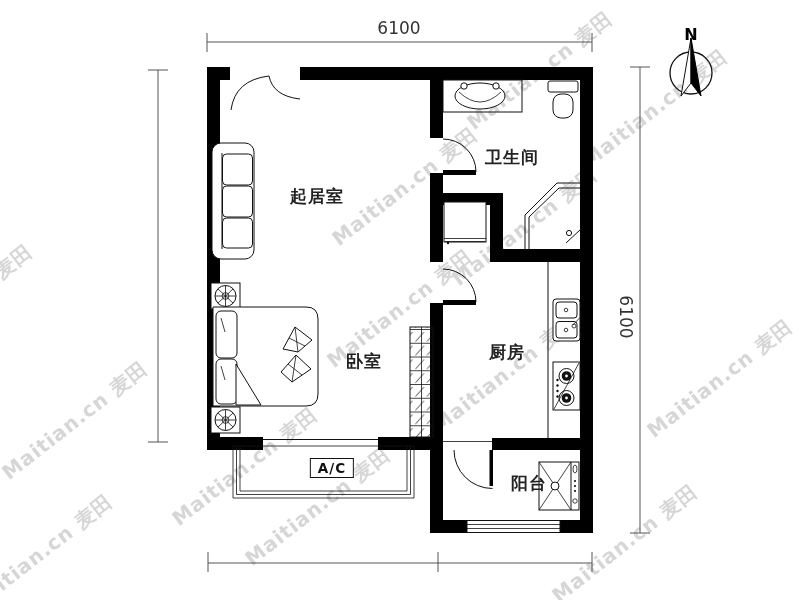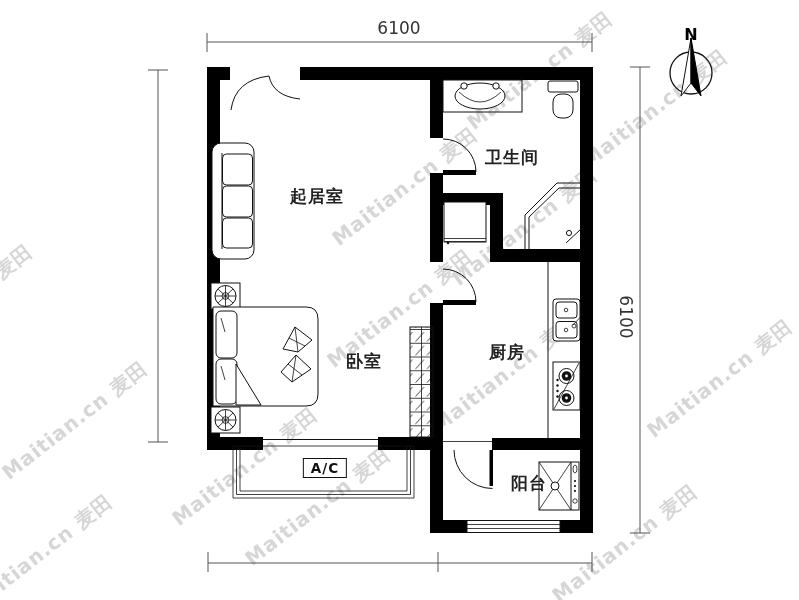--- a/index.html
+++ b/index.html
@@ -241,19 +241,19 @@
       <circle class="thin2" cx="575" cy="501" r="2.2"></circle>
     </g>
   </svg>
 
   <div class="lbl" style="left:317px;top:196px">起居室</div>
   <div class="lbl" style="left:364px;top:361px">卧室</div>
   <div class="lbl" style="left:512px;top:157px">卫生间</div>
   <div class="lbl" style="left:507px;top:352px">厨房</div>
   <div class="lbl" style="left:529px;top:483px">阳台</div>
 
-  <div class="acbox" style="left:325px;top:468px">A/C</div>
+  <div class="acbox" style="left:332px;top:468px">A/C</div>
 
   <div class="dimlbl" style="left:399px;top:28px">6100</div>
   <div class="dimlbl vert" style="left:626px;top:317px">6100</div>
 
   <div class="north" style="left:691px;top:34px">N</div>
 </div>
 
 </body></html>

